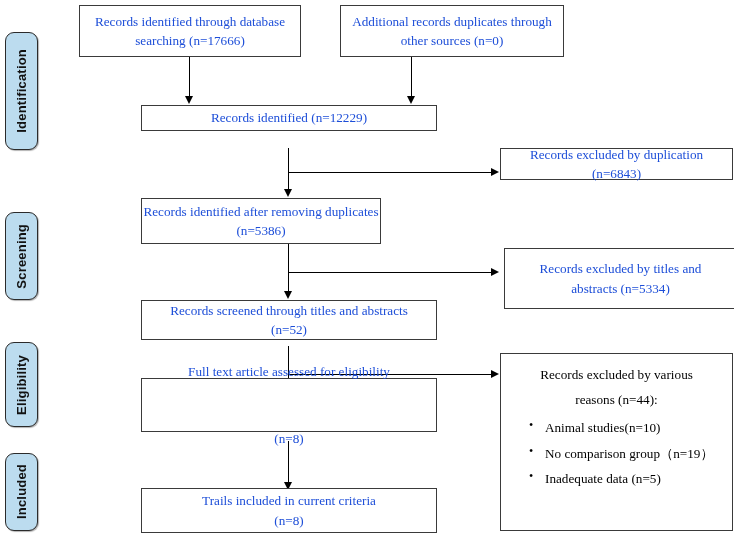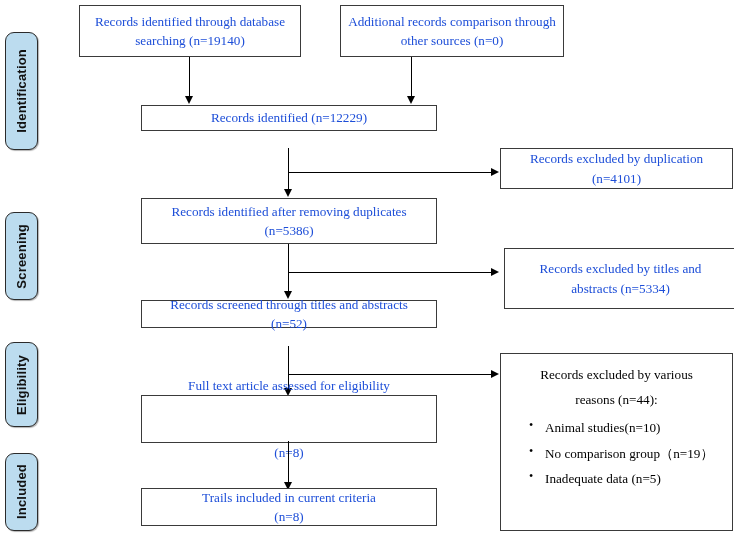--- a/index.html
+++ b/index.html
@@ -136,65 +136,65 @@
   <div class="phase-pill" style="left:5px; top:342px; width:33px; height:85px;">
     <span class="phase-label">Eligibility</span>
   </div>
 
   <div class="phase-pill" style="left:5px; top:453px; width:33px; height:78px;">
     <span class="phase-label">Included</span>
   </div>
 
   <div class="flow-box" style="left:79px; top:5px; width:222px; height:52px;">
     <span class="line">Records identified through database</span>
-    <span class="line">searching (n=19140)</span>
+    <span class="line">searching (n=17666)</span>
   </div>
 
   <div class="flow-box" style="left:340px; top:5px; width:224px; height:52px;">
-    <span class="line">Additional records comparison through</span>
+    <span class="line">Additional records duplicates through</span>
     <span class="line">other sources (n=0)</span>
   </div>
 
   <div class="conn v-line" style="left:189px; top:57px; height:40px;"></div>
   <div class="arrow-down" style="left:185px; top:96px;"></div>
 
   <div class="conn v-line" style="left:411px; top:57px; height:40px;"></div>
   <div class="arrow-down" style="left:407px; top:96px;"></div>
 
   <div class="flow-box" style="left:141px; top:105px; width:296px; height:26px;">
     <span class="line">Records identified  (n=12229)</span>
   </div>
 
   <div class="conn v-line" style="left:288px; top:148px; height:42px;"></div>
   <div class="arrow-down" style="left:284px; top:189px;"></div>
 
   <div class="conn h-line" style="left:288px; top:172px; width:204px;"></div>
   <div class="arrow-right" style="left:491px; top:168px;"></div>
 
-  <div class="flow-box" style="left:500px; top:148px; width:233px; height:41px;">
+  <div class="flow-box" style="left:500px; top:148px; width:233px; height:32px;">
     <span class="line">Records excluded by duplication</span>
-    <span class="line">(n=4101)</span>
-  </div>
-
-  <div class="flow-box" style="left:141px; top:198px; width:296px; height:46px;">
+    <span class="line">(n=6843)</span>
+  </div>
+
+  <div class="flow-box" style="left:141px; top:198px; width:240px; height:46px;">
     <span class="line">Records identified after removing duplicates</span>
     <span class="line">(n=5386)</span>
   </div>
 
   <div class="conn v-line" style="left:288px; top:244px; height:48px;"></div>
   <div class="arrow-down" style="left:284px; top:291px;"></div>
   <div class="conn h-line" style="left:288px; top:272px; width:204px;"></div>
   <div class="arrow-right" style="left:491px; top:268px;"></div>
 
   <div class="flow-box" style="left:504px; top:248px; width:233px; height:61px;">
     <span class="line">Records excluded by titles and</span>
     <span class="line">abstracts  (n=5334)</span>
   </div>
 
-  <div class="flow-box" style="left:141px; top:300px; width:296px; height:28px;">
+  <div class="flow-box" style="left:141px; top:300px; width:296px; height:40px;">
     <span class="line">Records screened through titles and abstracts</span>
     <span class="line">(n=52)</span>
   </div>
 
   <div class="conn v-line" style="left:288px; top:346px; height:43px;"></div>
   <div class="arrow-down" style="left:284px; top:388px;"></div>
   <div class="conn h-line" style="left:288px; top:374px; width:204px;"></div>
   <div class="arrow-right" style="left:491px; top:370px;"></div>
 
   <div class="reason-box" style="left:500px; top:353px; width:233px; height:178px;">
@@ -202,26 +202,26 @@
       <span class="line">Records excluded by various</span><br>
       <span class="line">reasons (n=44):</span>
     </div>
     <ul>
       <li>Animal studies(n=10)</li>
       <li>No comparison group（n=19）</li>
       <li>Inadequate data (n=5)</li>
     </ul>
   </div>
 
-  <div class="flow-box" style="left:141px; top:395px; width:296px; height:48px;gap:48px;">
+  <div class="flow-box" style="left:141px; top:378px; width:296px; height:54px;gap:48px;">
     <span class="line">Full text article assessed for eligibility</span>
     <span class="line">(n=8)</span>
   </div>
 
   <div class="conn v-line" style="left:288px; top:441px; height:42px;"></div>
   <div class="arrow-down" style="left:284px; top:482px;"></div>
 
-  <div class="flow-box" style="left:141px; top:488px; width:296px; height:38px;">
+  <div class="flow-box" style="left:141px; top:488px; width:296px; height:45px;">
     <span class="line">Trails included in current criteria</span>
     <span class="line">(n=8)</span>
   </div>
 
 </div>
 
 </body></html>

